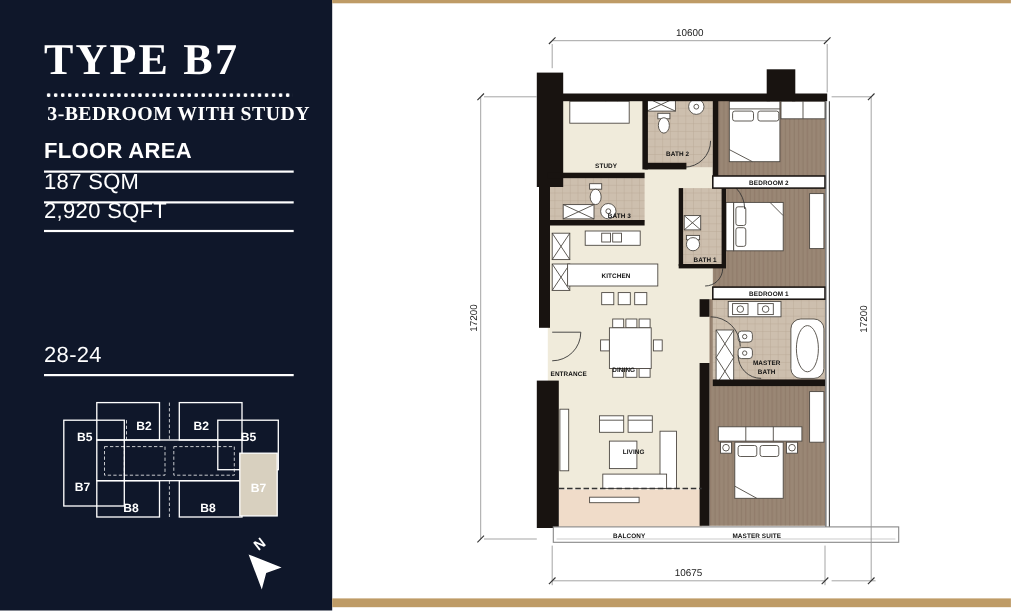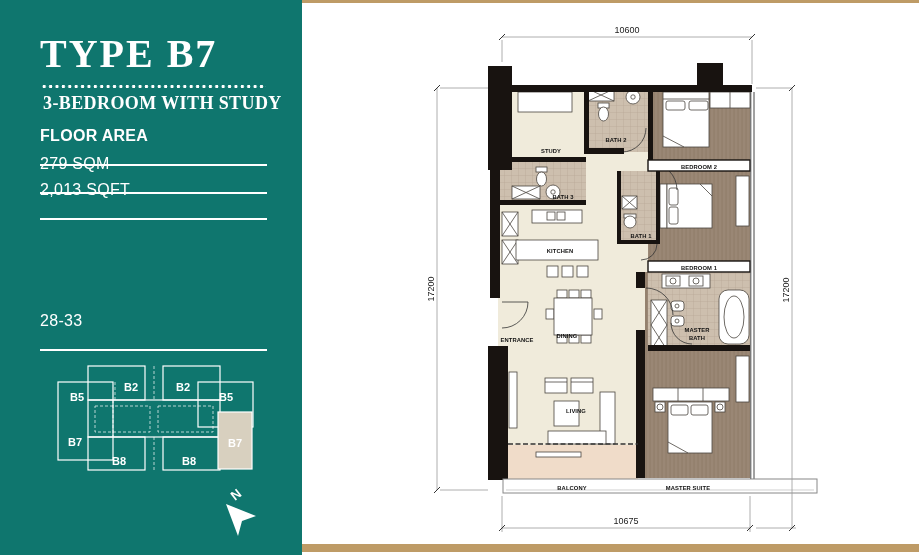--- a/index.html
+++ b/index.html
@@ -1,29 +1,29 @@
 <!DOCTYPE html>
 <html><head>
 <meta charset="utf-8">
 <style>
   html,body{margin:0;padding:0}
   body{width:919px;height:555px;position:relative;background:#fff;
        font-family:"Liberation Sans",sans-serif;overflow:hidden}
-  .panel{position:absolute;left:0;top:0;width:302px;height:555px;background:#0f766e;color:#fff}
+  .panel{position:absolute;left:0;top:0;width:302px;height:555px;background:#0f172a;color:#fff}
   .strip-top{position:absolute;left:302px;top:0;width:617px;height:3px;background:#BE9B66}
   .strip-bottom{position:absolute;left:302px;top:544px;width:617px;height:8px;background:#BE9B66}
   .title{position:absolute;left:40px;top:30px;font-family:"Liberation Serif",serif;
          font-weight:bold;font-size:40px;letter-spacing:2px;white-space:nowrap}
   .dots{position:absolute;left:41px;top:84px;width:225px;height:5px;
         background-image:radial-gradient(circle,#fff 1.6px,rgba(255,255,255,0) 1.9px);
         background-size:6.4px 5px;background-position:0 50%}
   .subtitle{position:absolute;left:43px;top:93px;font-family:"Liberation Serif",serif;
             font-weight:bold;font-size:18px;letter-spacing:.4px}
   .block{position:absolute;left:40px;width:227px;border-bottom:2px solid #fff;
-         padding-bottom:19px;font-size:16px;letter-spacing:.3px}
+         padding-bottom:5px;font-size:20px;letter-spacing:.3px}
   .b-bold{font-weight:bold}
   .kp-svg{position:absolute;left:55px;top:362px}
   .north-svg{position:absolute;left:222px;top:486px}
   .plan-svg{position:absolute;left:425px;top:15px}
   svg text{font-family:"Liberation Sans",sans-serif}
   .lbl{font-size:5.8px;font-weight:bold;fill:#111;text-anchor:middle;letter-spacing:.1px}
   .dim{font-size:9px;fill:#222;text-anchor:middle}
   .kp-lbl{font-size:11px;font-weight:bold;fill:#fff;text-anchor:middle}
   .furn{fill:#fff;stroke:#4a453f;stroke-width:.8}
   .furnl{stroke:#4a453f;stroke-width:.8;fill:none}
@@ -34,24 +34,24 @@
 </style>
 </head>
 <body>
 
 <div class="panel">
   <div class="title">TYPE B7</div>
   <div class="dots"></div>
   <div class="subtitle">3-BEDROOM WITH STUDY</div>
 
   <div class="block b-bold" style="top:127px">FLOOR AREA</div>
-  <div class="block" style="top:155px">279 SQM</div>
-  <div class="block" style="top:181px">2,013 SQFT</div>
-
-  <div class="block" style="top:312px">28-33</div>
+  <div class="block" style="top:155px">187 SQM</div>
+  <div class="block" style="top:181px">2,920 SQFT</div>
+
+  <div class="block" style="top:312px">28-24</div>
 
   <svg class="kp-svg" width="200" height="130" viewBox="0 0 200 130">
     <g stroke="#fff" stroke-width="1.2" fill="none">
       <rect x="33" y="4" width="57" height="34"></rect>
       <rect x="108" y="4" width="57" height="34"></rect>
       <rect x="3" y="20" width="55" height="78"></rect>
       <rect x="143" y="20" width="55" height="45"></rect>
       <rect x="33" y="38" width="132" height="37"></rect>
       <rect x="33" y="75" width="57" height="33"></rect>
       <rect x="108" y="75" width="57" height="33"></rect>

